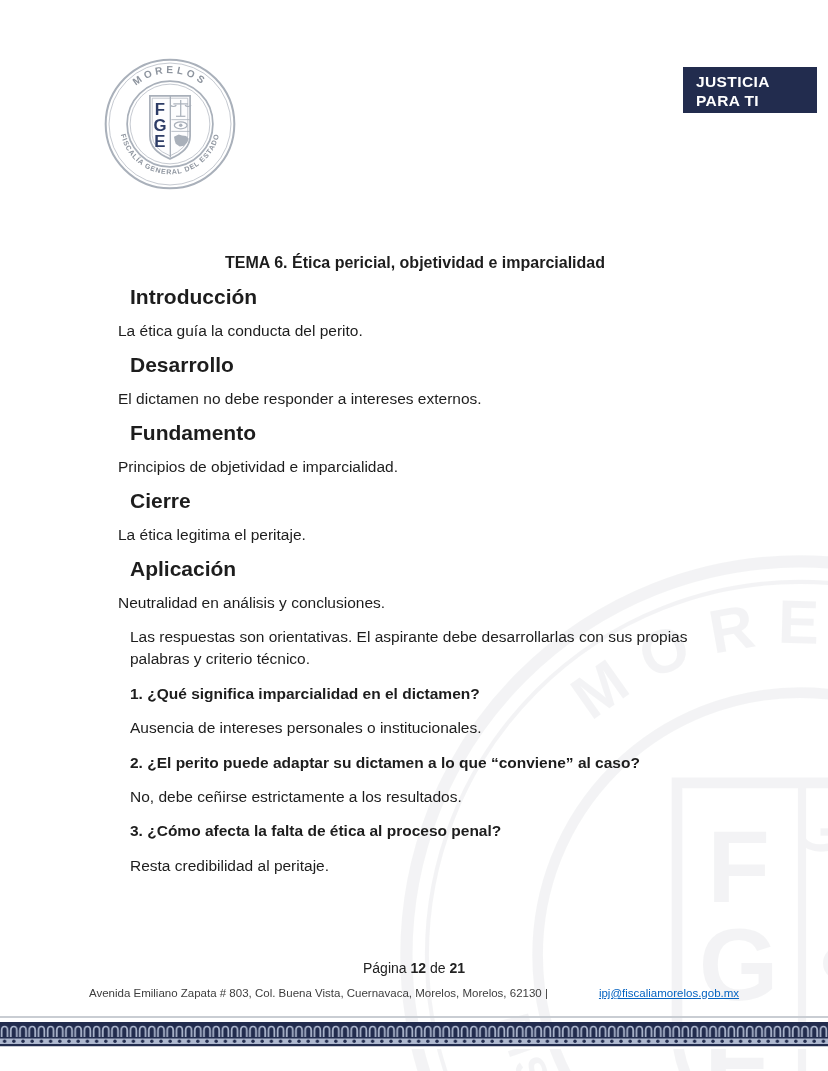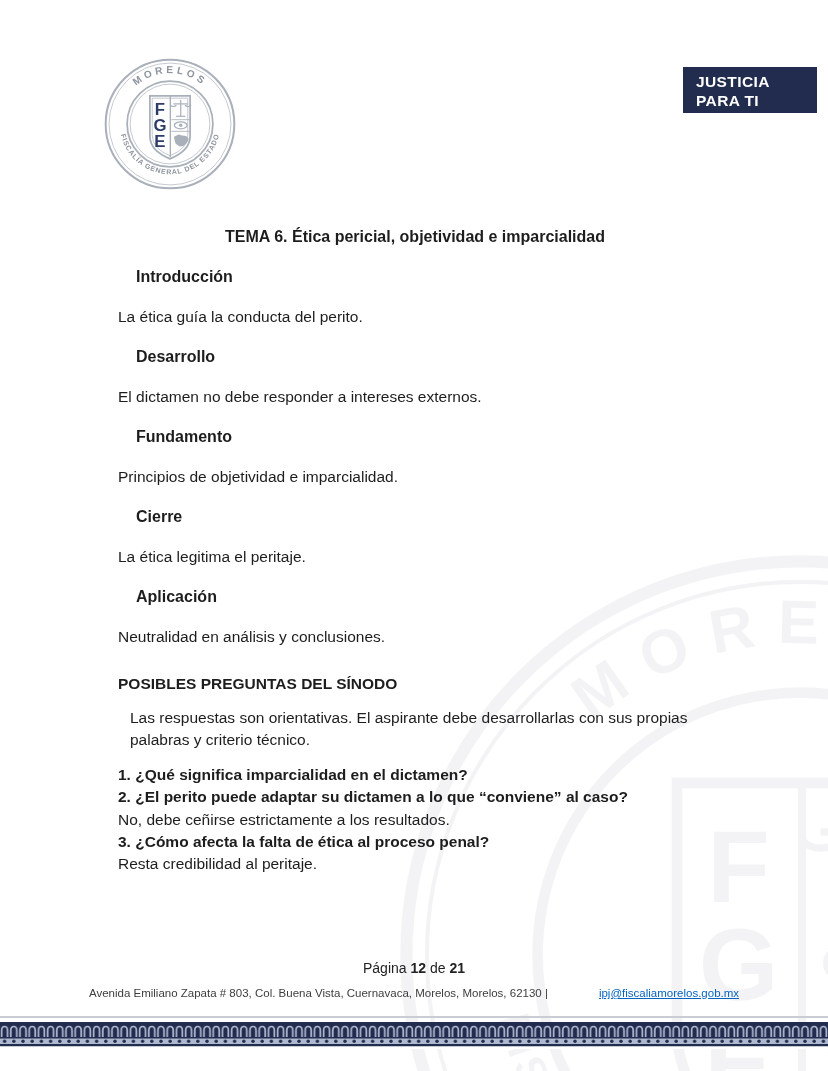--- a/index.html
+++ b/index.html
@@ -10,28 +10,28 @@
   
   .logo{position:absolute;left:103px;top:57px;width:134px;height:134px;}
   .watermark{position:absolute;left:390px;top:545px;width:820px;height:820px;opacity:0.075;pointer-events:none;}
   
   .badge{
     position:absolute;left:683px;top:67px;width:134px;height:46px;background:#222c4e;
     color:#ffffff;font-weight:700;font-size:15.5px;line-height:19px;
     padding:5px 0 0 13px;box-sizing:border-box;letter-spacing:0.4px;
   }
   
-  .content{position:absolute;left:118px;top:226px;width:594px;font-size:15.5px;line-height:22px;}
+  .content{position:absolute;left:118px;top:252px;width:594px;font-size:15.5px;line-height:22px;}
   .doc-title{font-weight:700;font-size:16px;text-align:center;margin:0 0 9px 0;}
   .section{margin:0 0 12px 0;}
-  .section h3{margin:18px;font-size:16px;font-weight:700;line-height:22px;}
+  .section h3{margin:12px;font-size:21px;font-weight:700;line-height:22px;}
   .section p{margin:0;line-height:22px;}
   .questions-heading{margin:25px 0 9px 0;font-weight:700;font-size:15.5px;line-height:22px;}
   .note{margin:12px;max-width:568px;line-height:22.4px;}
-  .qa p{margin:0;line-height:22.4px;}
+  .qa p{margin:12px;line-height:22.4px;}
   .qa .q{font-weight:700;}
   
   .page-num{position:absolute;top:960px;left:0;width:828px;text-align:center;font-size:14px;color:#222;}
   .page-num b{font-weight:700;margin-top:15px;}
   .address{position:absolute;top:987px;left:0;width:828px;text-align:center;font-size:11.5px;color:#3d3d3d;}
   .address a{color:#0563c1;text-decoration:underline;margin-left:7px;cursor:pointer;padding-left:44px;}
   .footer-rule{position:absolute;top:1016px;left:0;width:828px;height:2px;background:#c9cdd3;}
   .band{position:absolute;top:1022px;left:0;width:828px;height:27px;}
   
   .seal-ring-text{fill:#8d949e;font-weight:700;font-family:"Liberation Sans",sans-serif;}
@@ -138,24 +138,24 @@
     </div>
     <div class="section">
       <h3>Cierre</h3>
       <p>La ética legitima el peritaje.</p>
     </div>
     <div class="section">
       <h3>Aplicación</h3>
       <p>Neutralidad en análisis y conclusiones.</p>
     </div>
 
-    <p class="questions-heading">POSIBLES PREGUNTAS DEL SÍNODO</p>
     <p class="note">Las respuestas son orientativas. El aspirante debe desarrollarlas con sus propias palabras y criterio técnico.</p>
     <div class="qa">
       <p class="q">1. ¿Qué significa imparcialidad en el dictamen?</p>
+      <p class="a">Ausencia de intereses personales o institucionales.</p>
       <p class="q">2. ¿El perito puede adaptar su dictamen a lo que “conviene” al caso?</p>
       <p class="a">No, debe ceñirse estrictamente a los resultados.</p>
       <p class="q">3. ¿Cómo afecta la falta de ética al proceso penal?</p>
       <p class="a">Resta credibilidad al peritaje.</p>
     </div>
   </div>
 
   <div class="page-num">
     <span>Página</span>
     <b>12</b>

